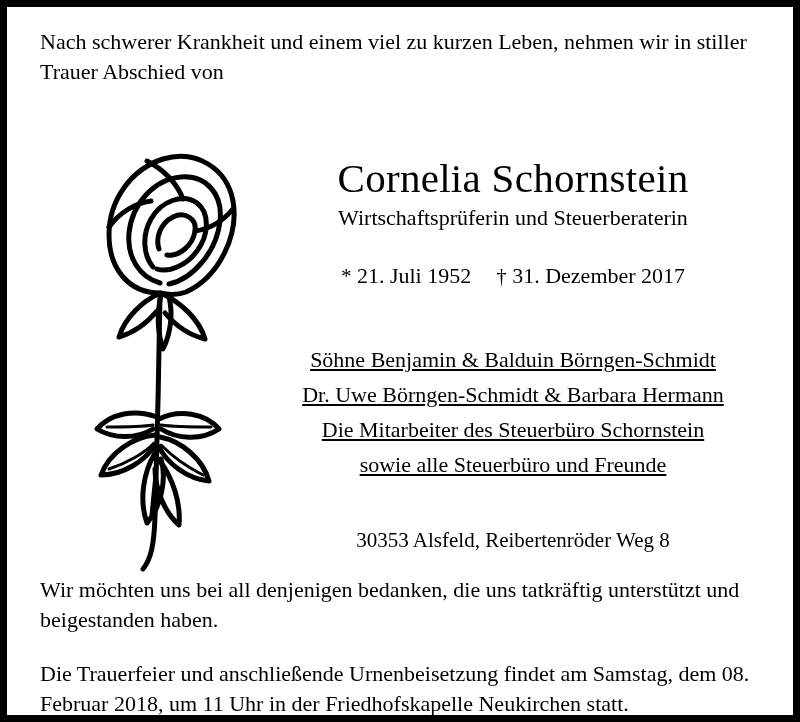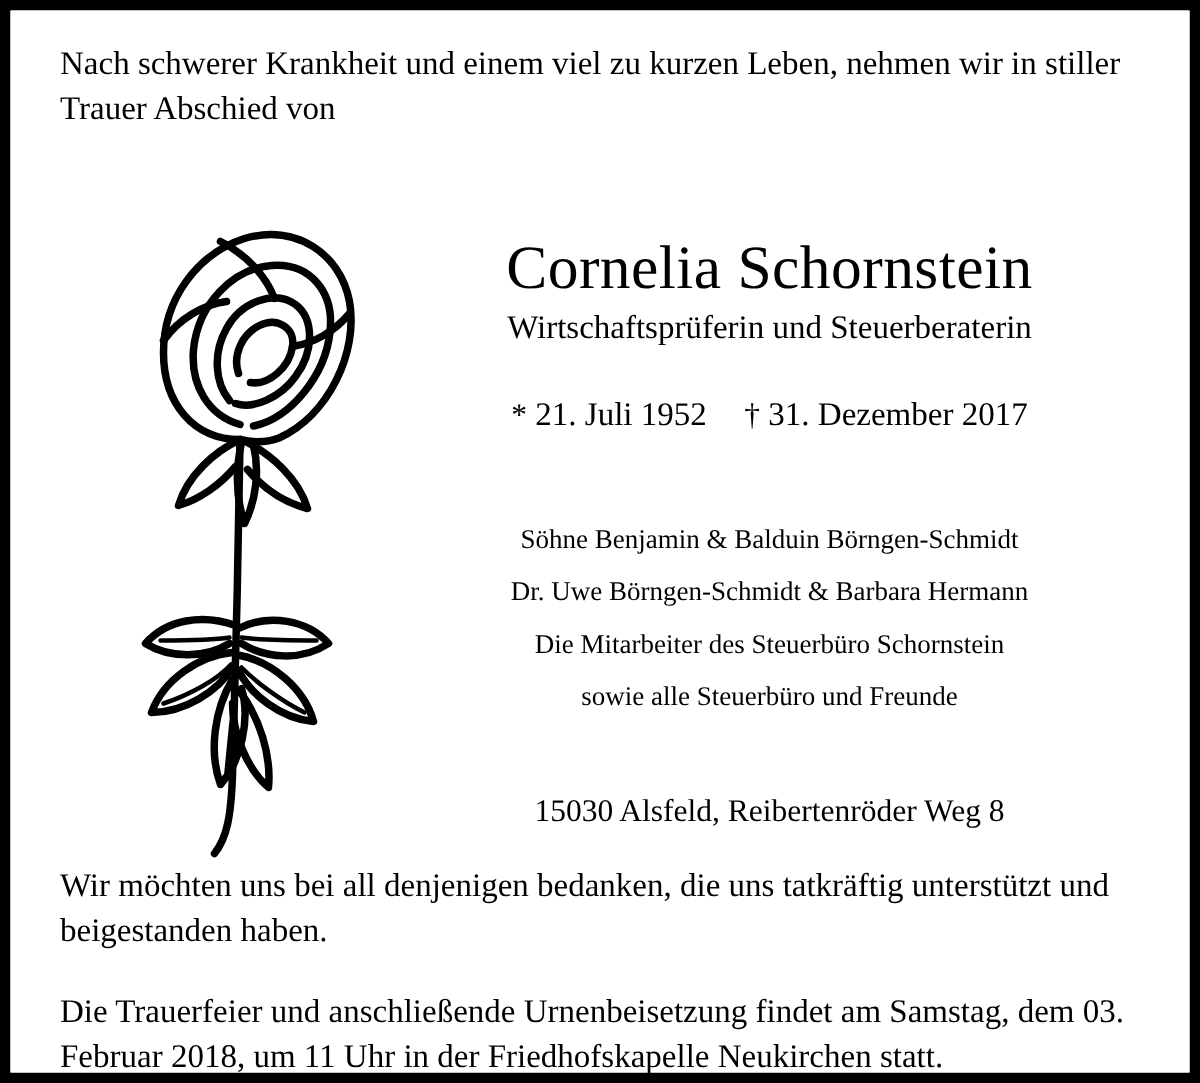--- a/index.html
+++ b/index.html
@@ -77,22 +77,23 @@
   }
   .dates .sym {
     font-size: 21px;
   }
   .dates .gap {
     display: inline-block;
     width: 14px;
   }
   .mourners {
     margin-top: 52px;
-    font-size: 18px;
+    font-size: 22px;
     line-height: 35px;
+    text-decoration: underline;
   }
   .address {
     margin-top: 44px;
     font-size: 21px;
     line-height: 28px;
   }
   .closing {
     position: absolute;
     left: 33px;
     top: 568px;
@@ -163,22 +164,22 @@
         <span class="gap"></span>
         <span class="sym">†</span>
         <span>31. Dezember 2017</span>
       </div>
       <div class="mourners">
         <div>Söhne Benjamin &amp; Balduin Börngen-Schmidt</div>
         <div>Dr. Uwe Börngen-Schmidt &amp; Barbara Hermann</div>
         <div>Die Mitarbeiter des Steuerbüro Schornstein</div>
         <div>sowie alle Steuerbüro und Freunde</div>
       </div>
-      <div class="address">15030 Alsfeld, Reibertenröder Weg 8</div>
+      <div class="address">30353 Alsfeld, Reibertenröder Weg 8</div>
     </div>
 
     <div class="closing">
       <p>Wir möchten uns bei all denjenigen bedanken, die uns tatkräftig unterstützt und beigestanden haben.</p>
-      <p>Die Trauerfeier und anschließende Urnenbeisetzung findet am Samstag, dem 03. Februar 2018, um 11 Uhr in der Friedhofskapelle Neukirchen statt.</p>
+      <p>Die Trauerfeier und anschließende Urnenbeisetzung findet am Samstag, dem 08. Februar 2018, um 11 Uhr in der Friedhofskapelle Neukirchen statt.</p>
     </div>
 
   </div>
 </div>
 
 </body></html>

